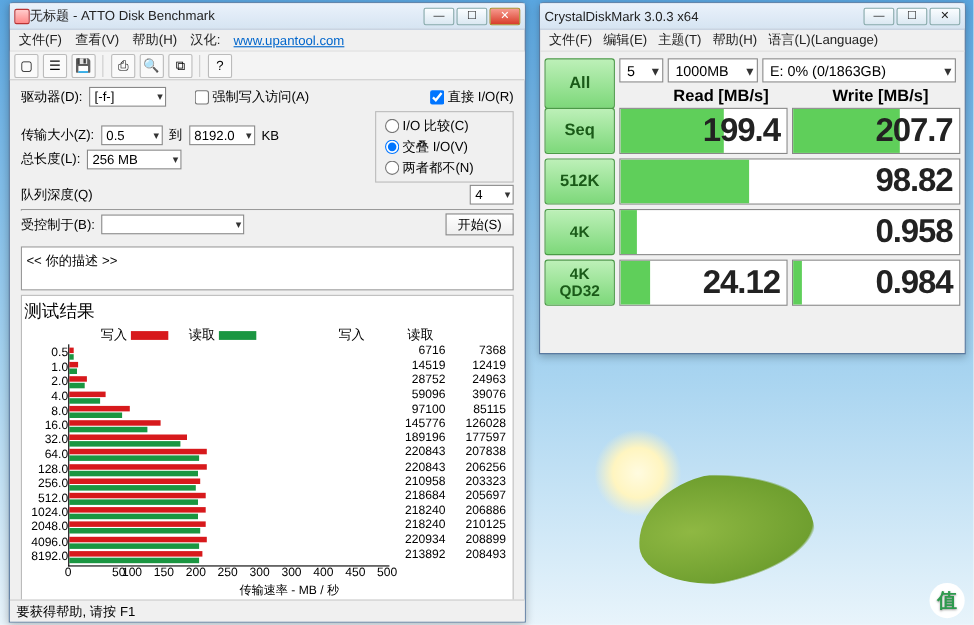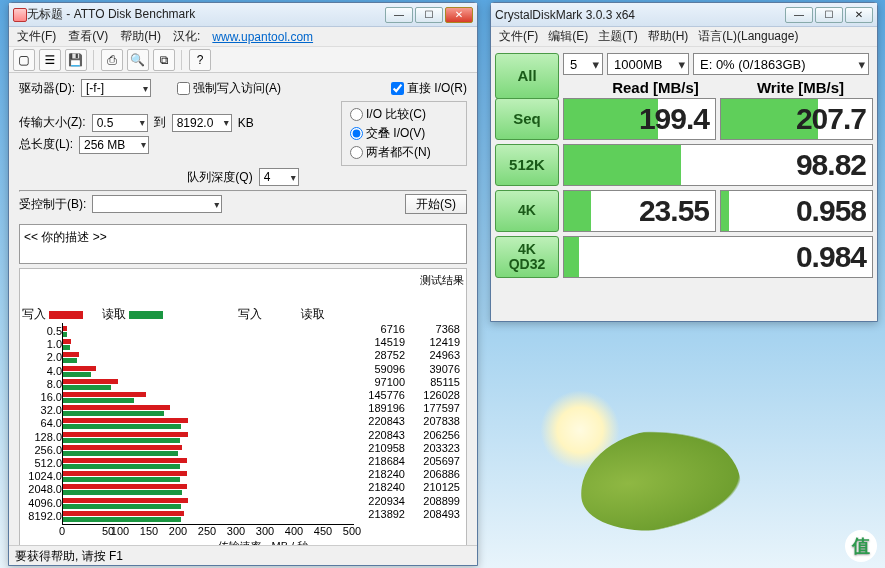--- a/index.html
+++ b/index.html
@@ -57,22 +57,22 @@
   .combo::after { content:"▾"; position:absolute; right:2px; font-size:10px; color:#333; }
   .chk { display:inline-flex; align-items:center; gap:3px; }
   .chk input { margin:0; }
   .rgroup { border:1px solid #bbb; padding:4px 8px; margin-left:auto; width:126px;
     display:flex; flex-direction:column; gap:2px; font-size:12px; }
   .btn { border:1px solid #888; background:linear-gradient(#fff,#eee); padding:1px 10px;
     font-size:12px; cursor:pointer; height:20px; }
   .desc { border:1px solid #999; background:#fff; padding:4px; height:40px; margin:2px 10px; }
   
   .chart-wrap { margin:4px 10px; border:1px solid #bbb; background:#fff; padding:4px 2px 2px 2px; }
-  .chart-title { text-align:right; font-size:11px; margin-bottom:18px; }
-  .legend-row { display:flex; gap:16px; font-size:12px; }
+  .chart-title { text-align:left; font-size:16px; margin-bottom:2px; }
+  .legend-row { display:flex; justify-content:center; gap:16px; font-size:12px; }
   .lg-swatch { display:inline-block; width:34px; height:8px; vertical-align:middle; margin:0 3px; }
   .chart-body { display:flex; }
   .ylabels { width:40px; text-align:right; font-size:11px; line-height:13.2px; padding-top:2px; }
   .bars { flex:1; position:relative; height:184px; border-left:1px solid #000; border-bottom:1px solid #000; }
   .barpair { position:absolute; left:0; height:13.2px; }
   .bar { position:absolute; height:5px; }
   .bar.w { background:#d7191c; top:1px; }
   .bar.r { background:#1a9641; top:7px; }
   .xticks { position:relative; height:14px; margin-left:40px; font-size:11px; }
   .xtick { position:absolute; transform:translateX(-50%); }
@@ -168,41 +168,41 @@
               <span>0.5</span>
             </span>
           <span class="lbl">到</span>
           <span class="combo" style="width:60px">
               <span>8192.0</span>
             </span>
           <span class="lbl">KB</span>
         </div>
         <div class="row" style="margin:0">
           <span class="lbl">总长度(L):</span>
-          <span class="combo" style="width:70px">
+          <span class="combo" style="width:86px">
               <span>256 MB</span>
             </span>
         </div>
       </div>
       <div class="rgroup">
         <label class="chk">
             <input type="radio" name="io" style="">
             <span>I/O 比较(C)</span>
           </label>
         <label class="chk">
             <input type="radio" name="io" checked="" style="">
             <span>交叠 I/O(V)</span>
           </label>
         <label class="chk">
             <input type="radio" name="io" style="">
             <span>两者都不(N)</span>
           </label>
       </div>
     </div>
-    <div class="row" style="justify-content:center;margin-top:-2px">
+    <div class="row" style="justify-content:space-between;margin-top:-2px">
       <span class="lbl">队列深度(Q)</span>
       <span class="combo" style="width:40px">
           <span>4</span>
         </span>
     </div>
     <hr style="margin:2px 0">
     <div class="row">
       <span class="lbl">受控制于(B):</span>
       <span class="combo" style="width:130px">
           <span></span>
@@ -443,34 +443,34 @@
         <div class="cdm-row">
           <div class="cdm-btn">512K</div>
           <div class="cdm-cell">
             <div class="fill" style="width: 38%;"></div>
             <span class="num">98.82</span>
           </div>
         </div>
         <div class="cdm-row">
           <div class="cdm-btn small">4K</div>
           <div class="cdm-cell">
-            <div class="fill" style="width: 18%;"></div>
-            <span class="num">23.55</span>
-          </div>
-          <div class="cdm-cell">
             <div class="fill" style="width: 5%;"></div>
             <span class="num">0.958</span>
           </div>
         </div>
         <div class="cdm-row">
           <div class="cdm-btn small">
             <span>4K</span>
             <span>QD32</span>
           </div>
           <div class="cdm-cell">
+            <div class="fill" style="width: 18%;"></div>
+            <span class="num">24.12</span>
+          </div>
+          <div class="cdm-cell">
             <div class="fill" style="width: 5%;"></div>
             <span class="num">0.984</span>
           </div>
         </div>
       </div>
   <div class="cdm-row" style="height: 46px; position: absolute; top: 50px; left: 4px; width: 64px;">
         <div class="cdm-btn">All</div>
       </div>
     </div>
 </div>

